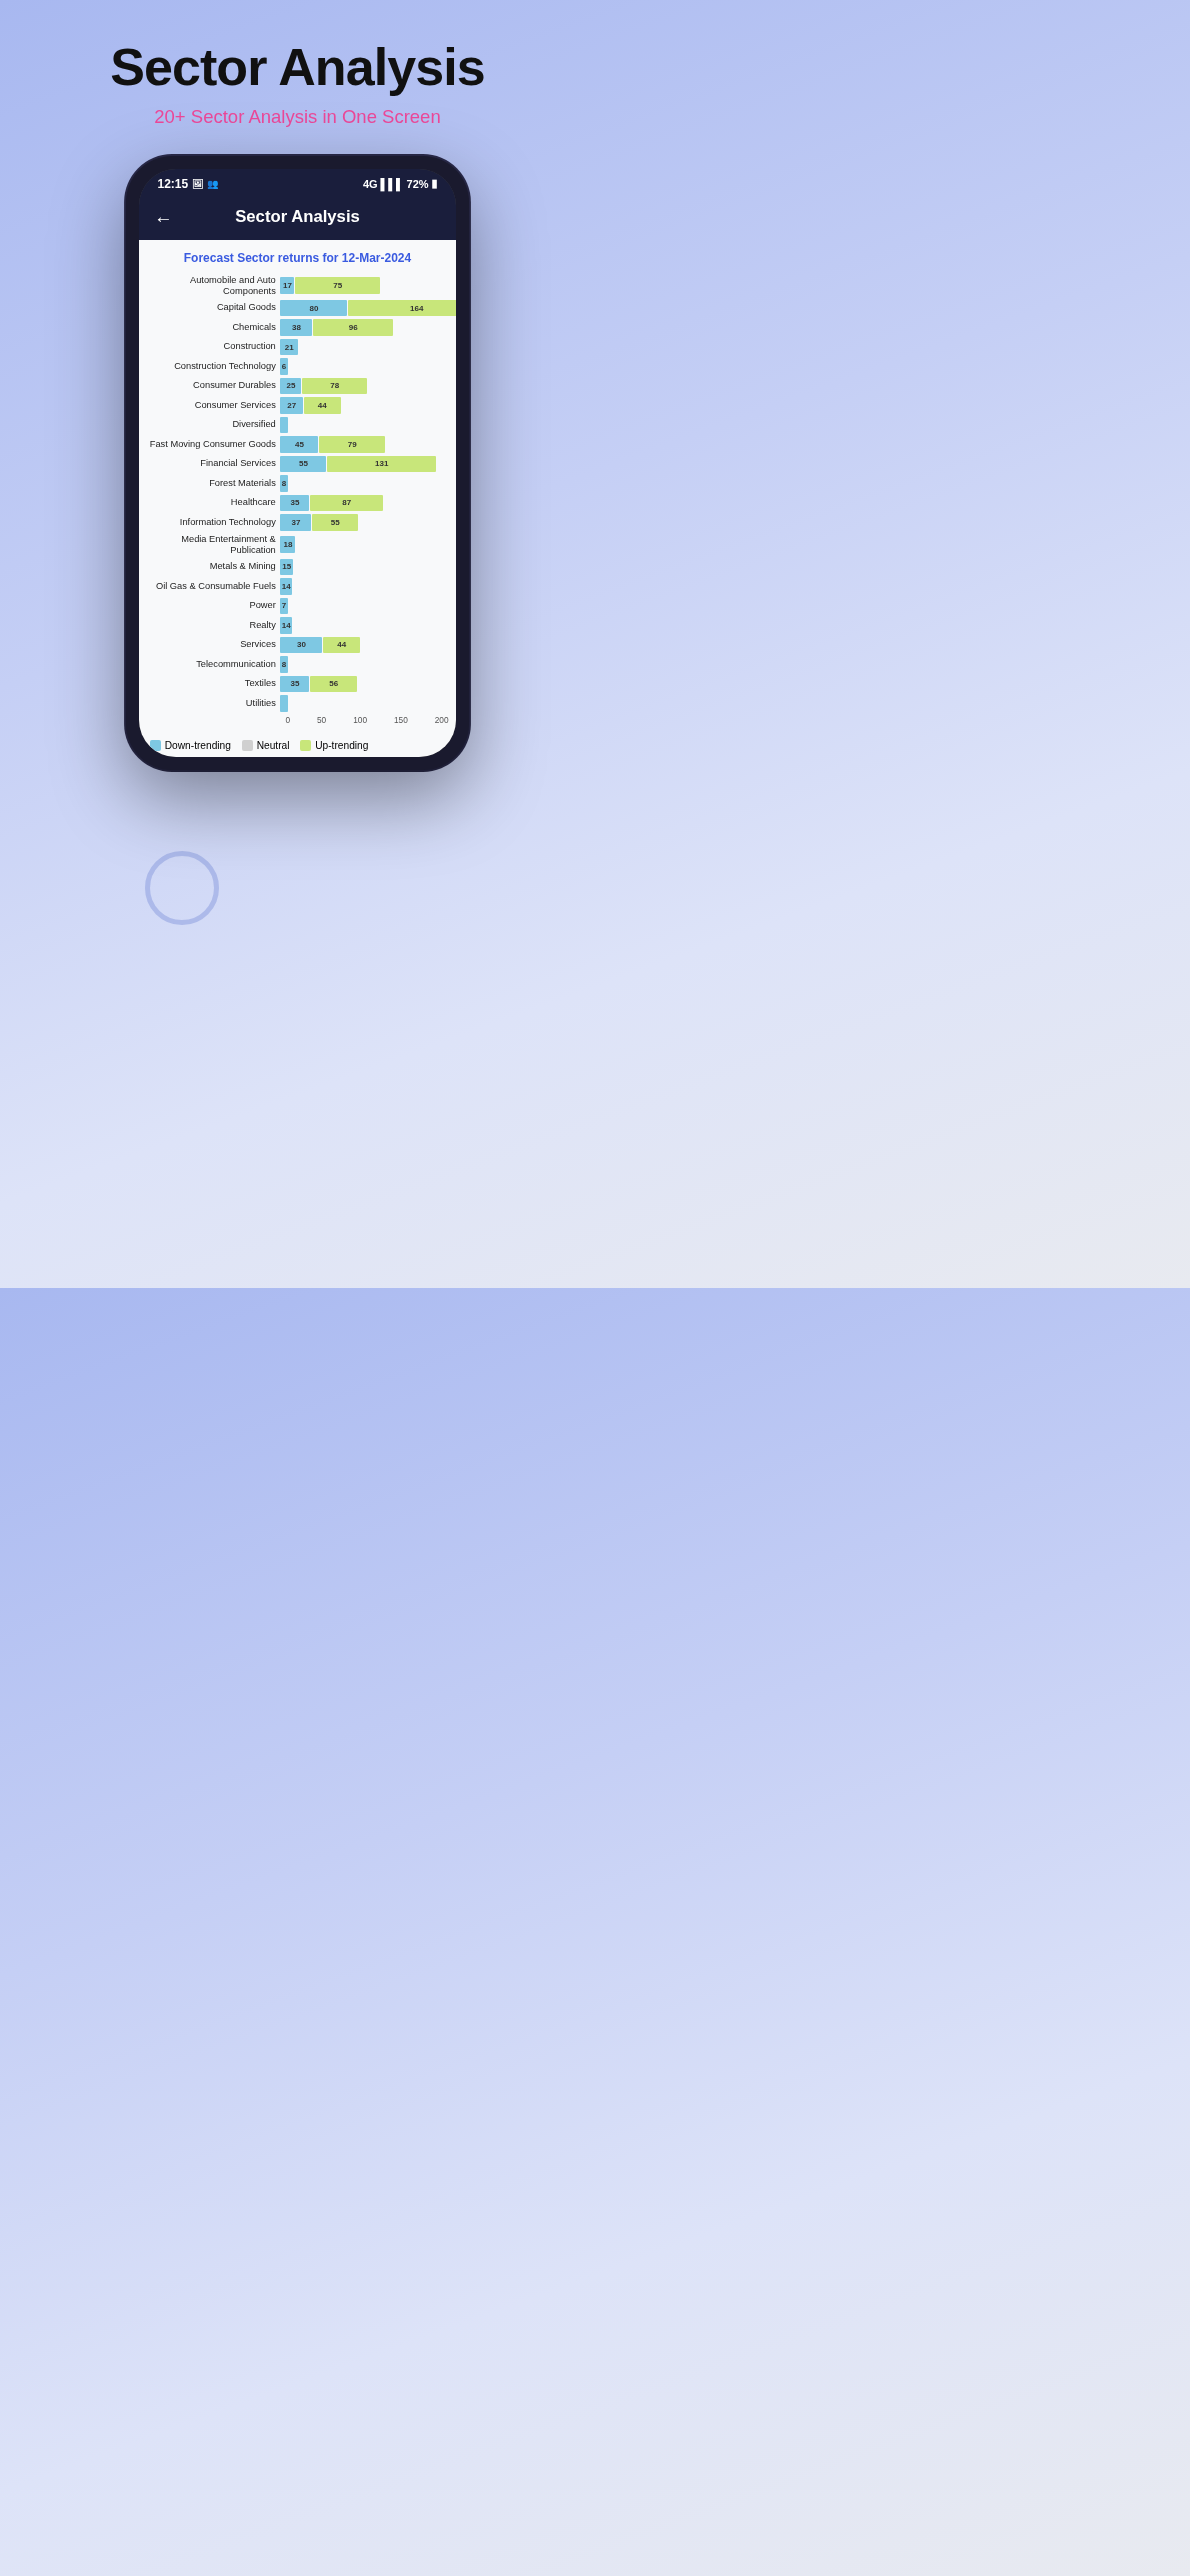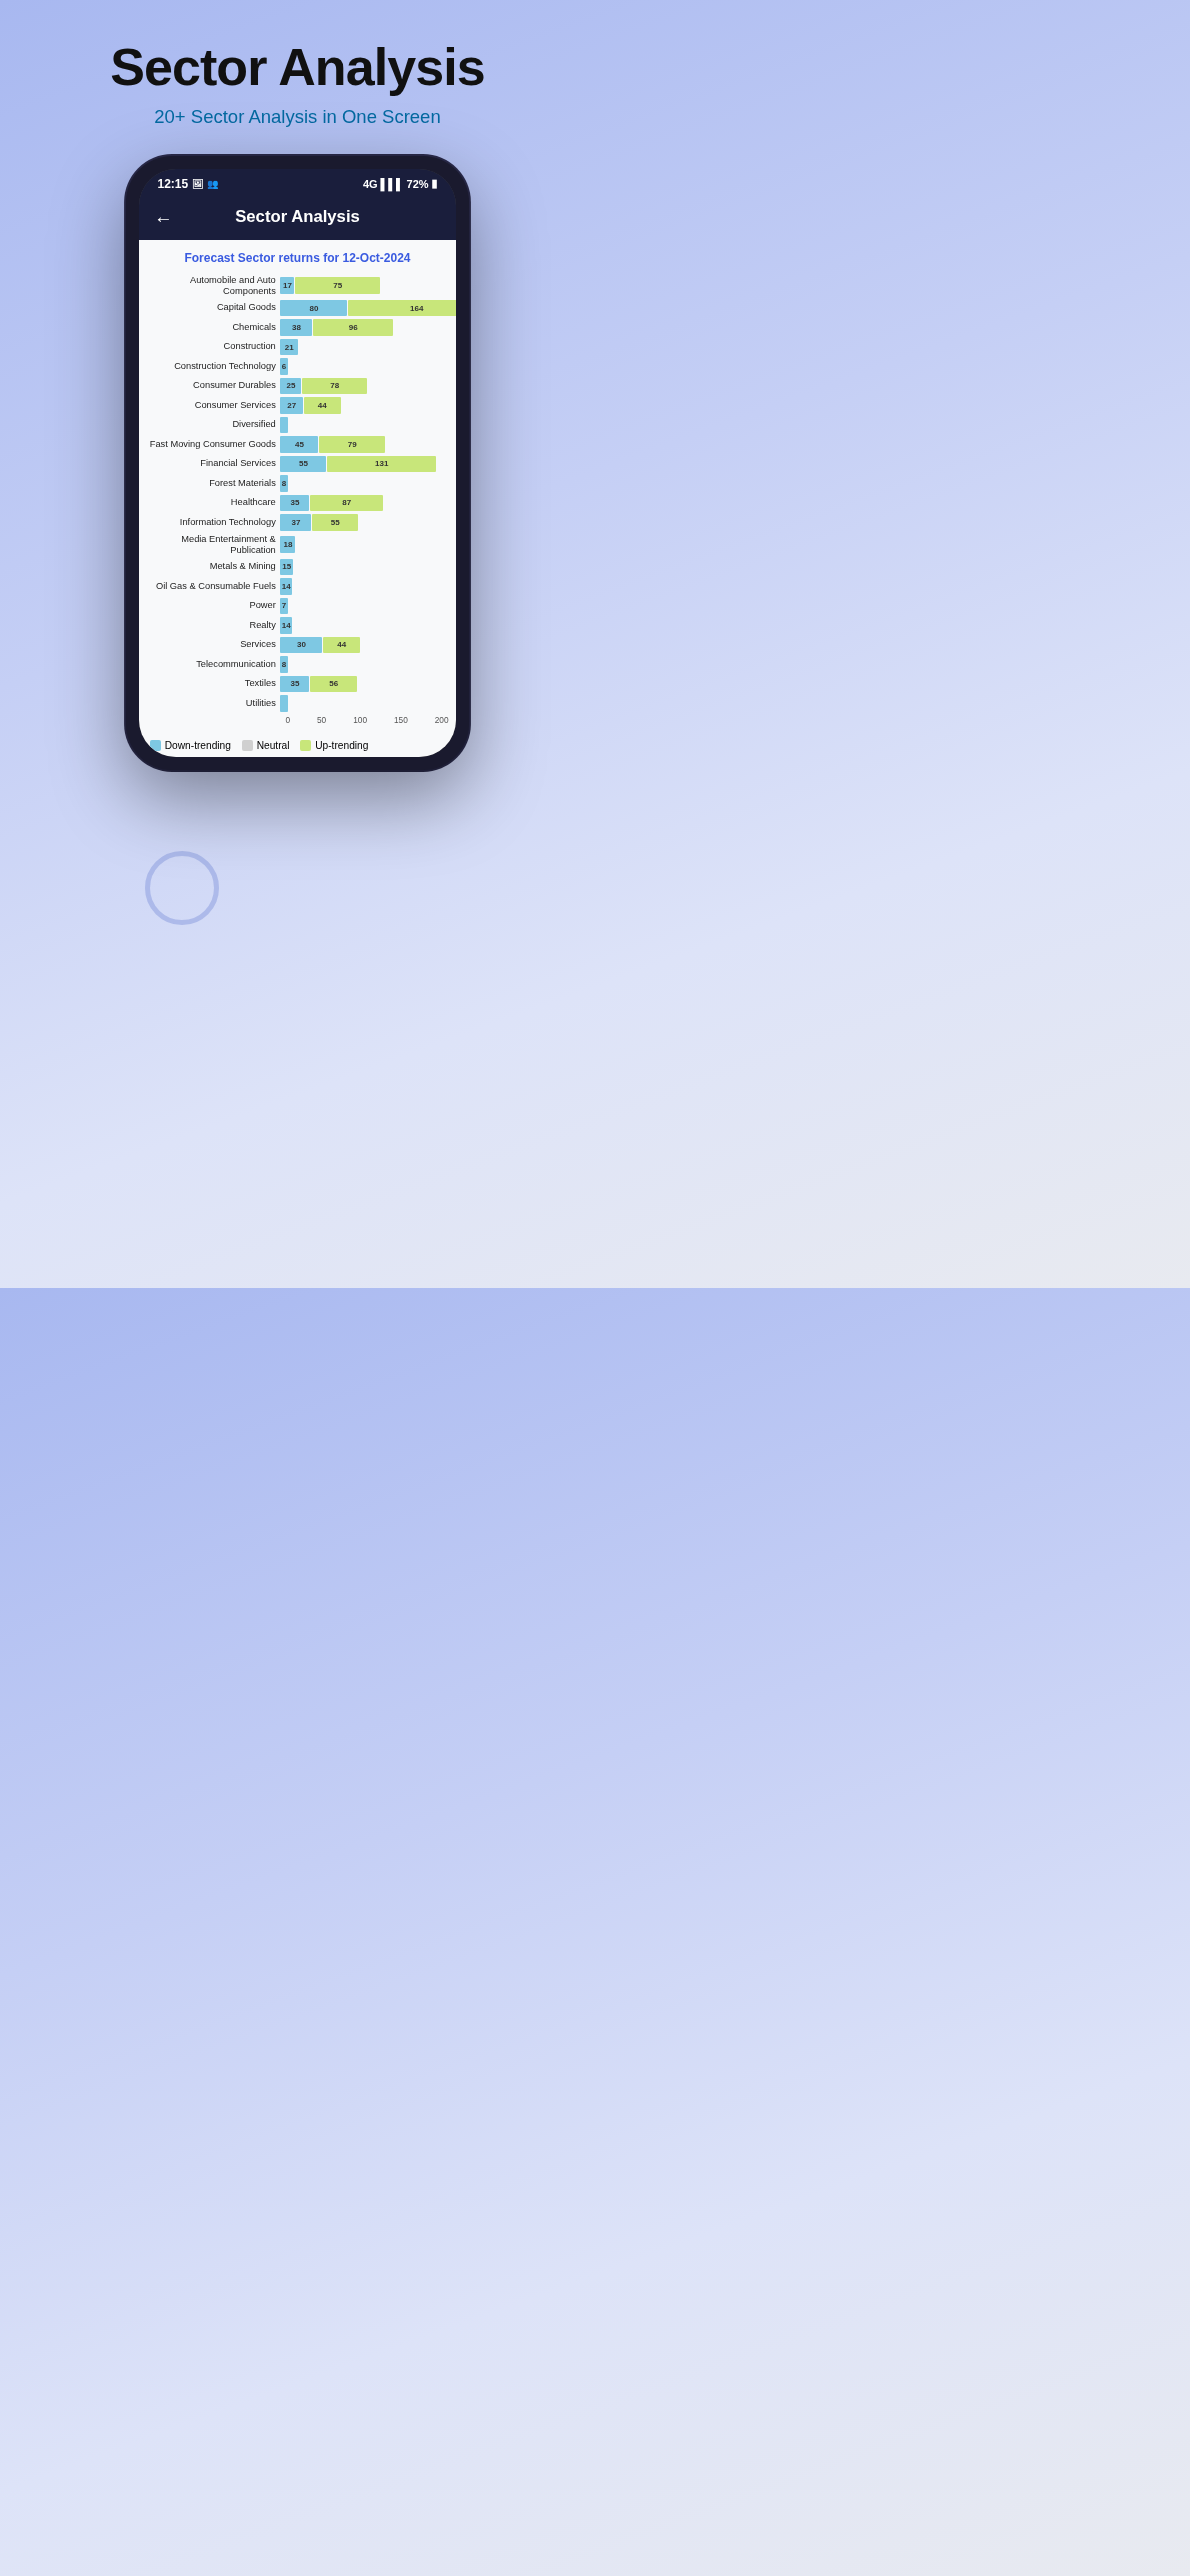--- a/index.html
+++ b/index.html
@@ -17,21 +17,21 @@
     .page-title {
       font-size: 52px;
       font-weight: 900;
       color: #111;
       text-align: center;
       letter-spacing: -0.9px;
       margin-bottom: 9.3px;
     }
     .page-subtitle {
       font-size: 18.5px;
-      color: #0369a1;
+      color: #ec4899;
       text-align: center;
       margin-bottom: 28px;
       font-weight: 400;
     }
     
     .phone {
       width: 343px;
       background: #1a1a2e;
       border-radius: 46px;
       padding: 13px;
@@ -194,21 +194,21 @@
           <span>▮</span>
         </div>
       </div>
 
       <div class="app-header">
         <span class="back-arrow">←</span>
         <span>Sector Analysis</span>
       </div>
 
       <div class="chart-area">
-        <div class="chart-title">Forecast Sector returns for 12-Oct-2024</div>
+        <div class="chart-title">Forecast Sector returns for 12-Mar-2024</div>
 
         <div id="chart-rows">
             <div class="chart-row">
               <div class="row-label">Automobile and Auto Components</div>
               <div class="bars">
                 <div class="bar bar-blue" style="width: 14px;">17</div>
                 <div class="bar bar-green" style="width: 85px;">75</div>
               </div>
             </div>
             <div class="chart-row">

